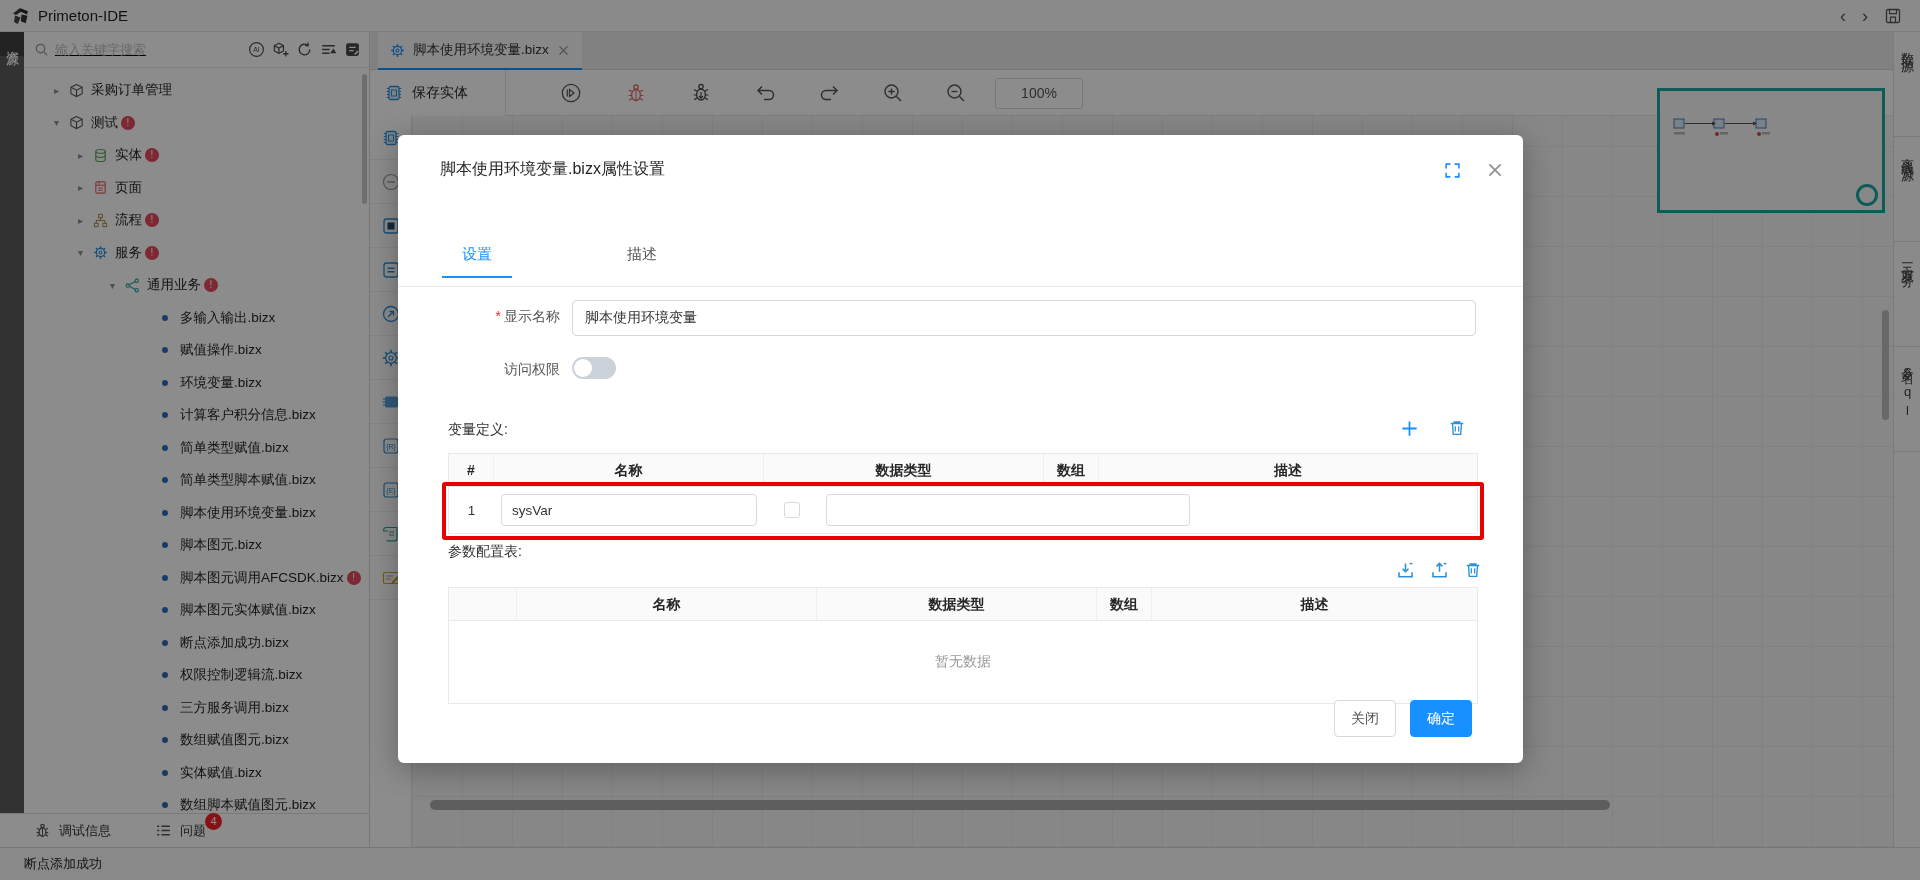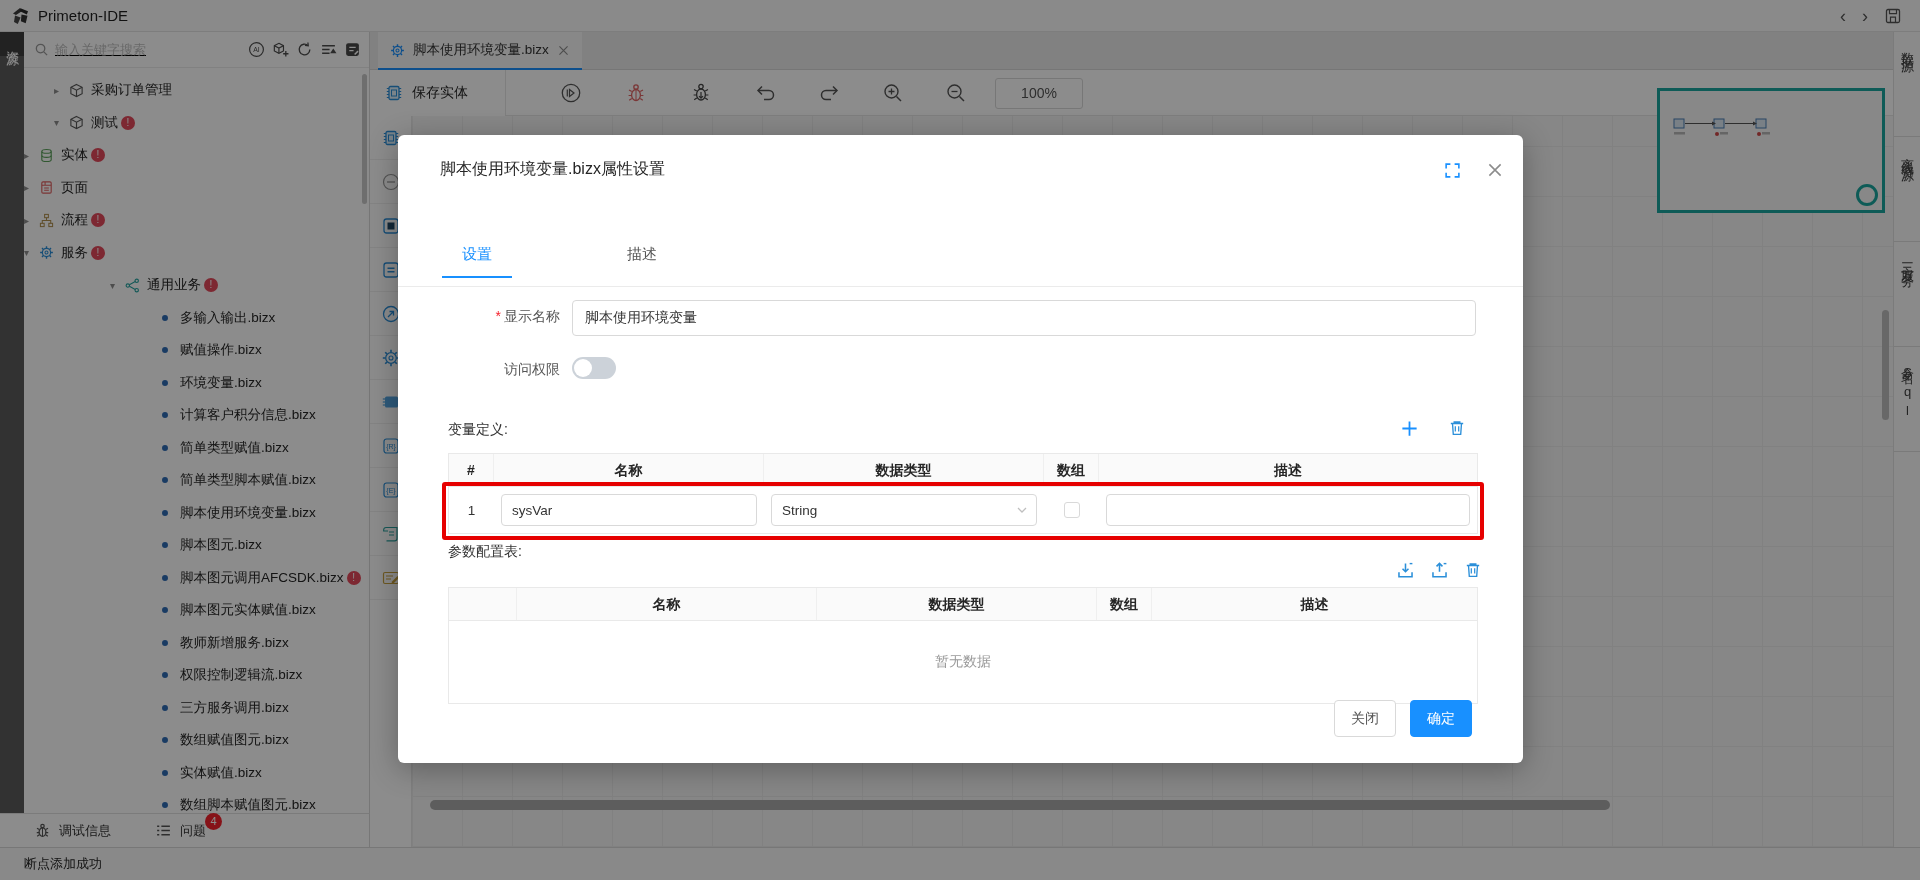--- a/index.html
+++ b/index.html
@@ -17,21 +17,21 @@
   .vtext{writing-mode:vertical-lr;text-orientation:upright;letter-spacing:3px;font-size:13px;color:#fff;}
   
   .explorer{position:absolute;left:24px;top:32px;width:346px;height:781px;background:#fff;border-right:1px solid #d9d9d9;z-index:1;}
   .searchrow{height:36px;display:flex;align-items:center;border-bottom:1px solid #ececec;padding:0 8px 0 10px;text-decoration:underline;}
   .searchrow input{border:none;outline:none;font-size:13px;color:#333;width:130px;background:transparent;}
   .searchrow input::placeholder{color:#bdbdbd;}
   .stools{margin-left:auto;display:flex;align-items:center;gap:7px;}
   .stool{width:17px;height:17px;}
   .tree{padding-top:6px;}
   .tree-item{height:32.5px;display:flex;align-items:center;font-size:13.5px;color:#262626;white-space:nowrap;}
-  .lvl0{padding-left:30px;} .lvl1{} .lvl2{padding-left:86px;} .lvl3{padding-left:119px;}
+  .lvl0{padding-left:30px;} .lvl1{padding-left:54px;} .lvl2{padding-left:86px;} .lvl3{padding-left:119px;}
   .arrow{width:14px;color:#8c8c8c;font-size:10px;flex:none;}
   .arwright::before{content:"\25B8";} .arwdown::before{content:"\25BE";}
   .ticon{width:16px;height:16px;margin-right:7px;flex:none;display:flex;align-items:center;justify-content:center;}
   .badge{width:14px;height:14px;border-radius:50%;background:#e4495b;color:#fff;font-size:10px;line-height:14px;text-align:center;margin-left:3px;flex:none;}
   .tree-scrollbar{position:absolute;right:2px;top:42px;width:5px;height:130px;background:#c9c9c9;border-radius:3px;}
   
   .bottom-tabs{position:absolute;left:0;top:813px;width:370px;height:34px;background:#fff;border-top:1px solid #e0e0e0;border-right:1px solid #d9d9d9;display:flex;align-items:center;padding-left:34px;gap:44px;z-index:1;}
   .btab{display:flex;align-items:center;gap:8px;font-size:13px;color:#333;position:relative;}
   .btab .bicon{width:17px;height:17px;}
   .countbadge{position:absolute;top:-9px;right:-16px;min-width:17px;height:17px;border-radius:9px;background:#f5222d;color:#fff;font-size:11px;line-height:17px;text-align:center;padding:0 2px;}
@@ -382,21 +382,21 @@
 
       </div>
 
       <div class="tree-item lvl3">
         <span class="arrow"></span>
         <span class="ticon">
           <svg viewBox="0 0 16 16" width="14" height="14">
             <circle cx="8" cy="8" r="3.4" fill="#2e6cb5"></circle>
           </svg>
         </span>
-        <span>教师新增服务.bizx</span>
+        <span>断点添加成功.bizx</span>
 
       </div>
 
       <div class="tree-item lvl3">
         <span class="arrow"></span>
         <span class="ticon">
           <svg viewBox="0 0 16 16" width="14" height="14">
             <circle cx="8" cy="8" r="3.4" fill="#2e6cb5"></circle>
           </svg>
         </span>
@@ -765,30 +765,20 @@
     <div class="thead" id="t1head">
         <div class="th t1c0">#</div>
         <div class="th t1c1">名称</div>
         <div class="th t1c2">数据类型</div>
         <div class="th t1c3">数组</div>
         <div class="th t1c4">描述</div>
       </div>
     <div class="trow">
       <div class="rownum">1</div>
       <div class="td t1c1"><input class="cellinput" value="sysVar" style=""></div>
-      <div class="td t1c2">
-        <div class="cellselect">
-          <span>String</span>
-          <span class="chev">
-              <svg viewBox="0 0 12 12" width="12" height="12">
-                <path d="M2 4l4 4 4-4" fill="none" stroke="#bfbfbf" stroke-width="1.3"></path>
-              </svg>
-            </span>
-        </div>
-      </div>
       <div class="td t1c3">
           <span class="cbx"></span>
         </div>
       <div class="td t1c4"><input class="cellinput" value="" style=""></div>
     </div>
   </div>
   <div class="red-frame"></div>
 
   <div class="seclabel" style="top:408px;">参数配置表:</div>
   <span class="iconbtn" style="left:998px;top:426px;">

